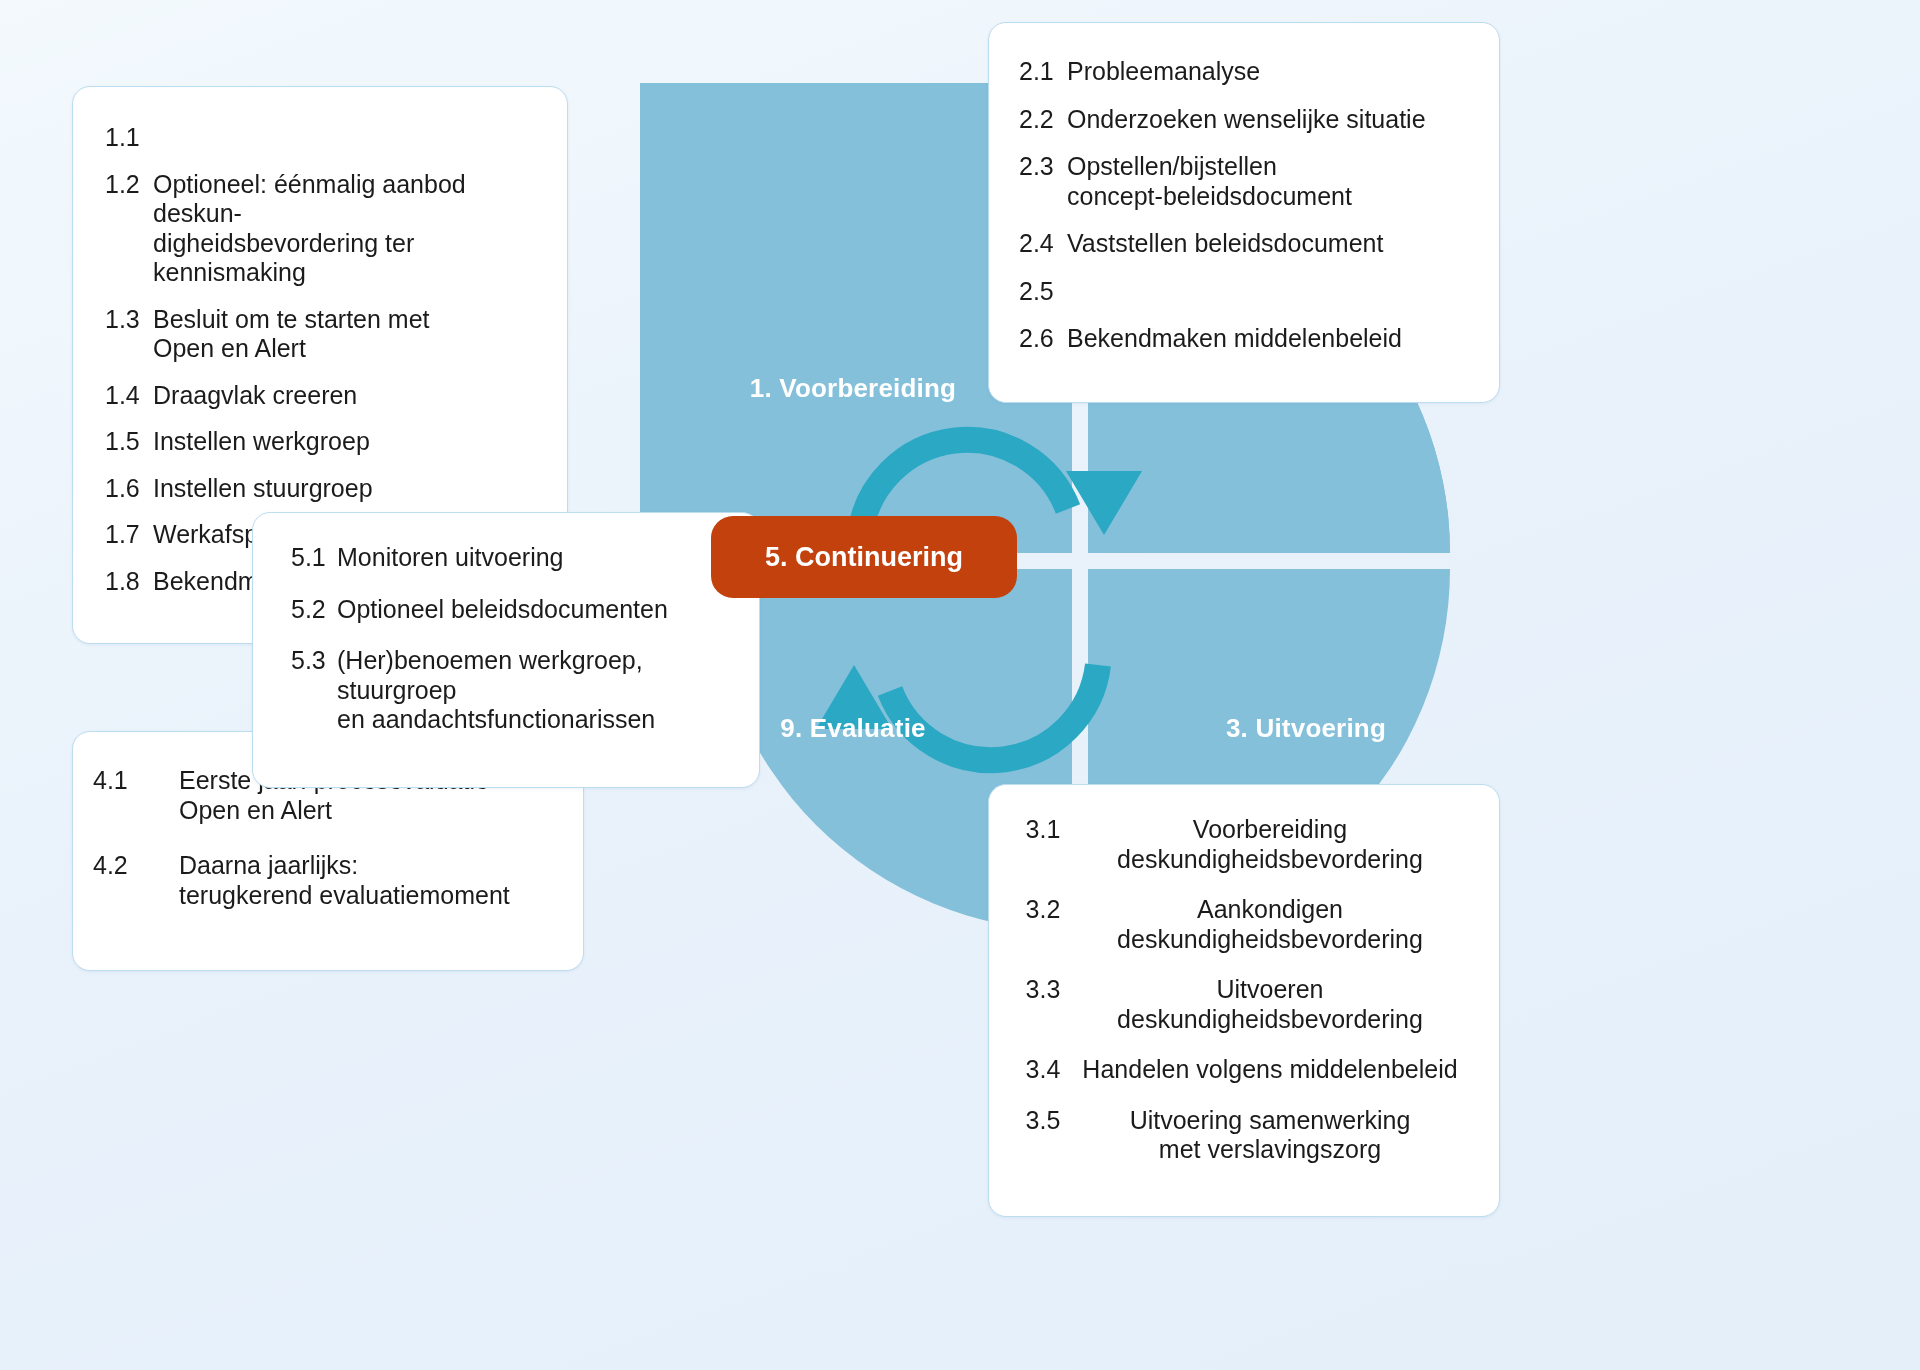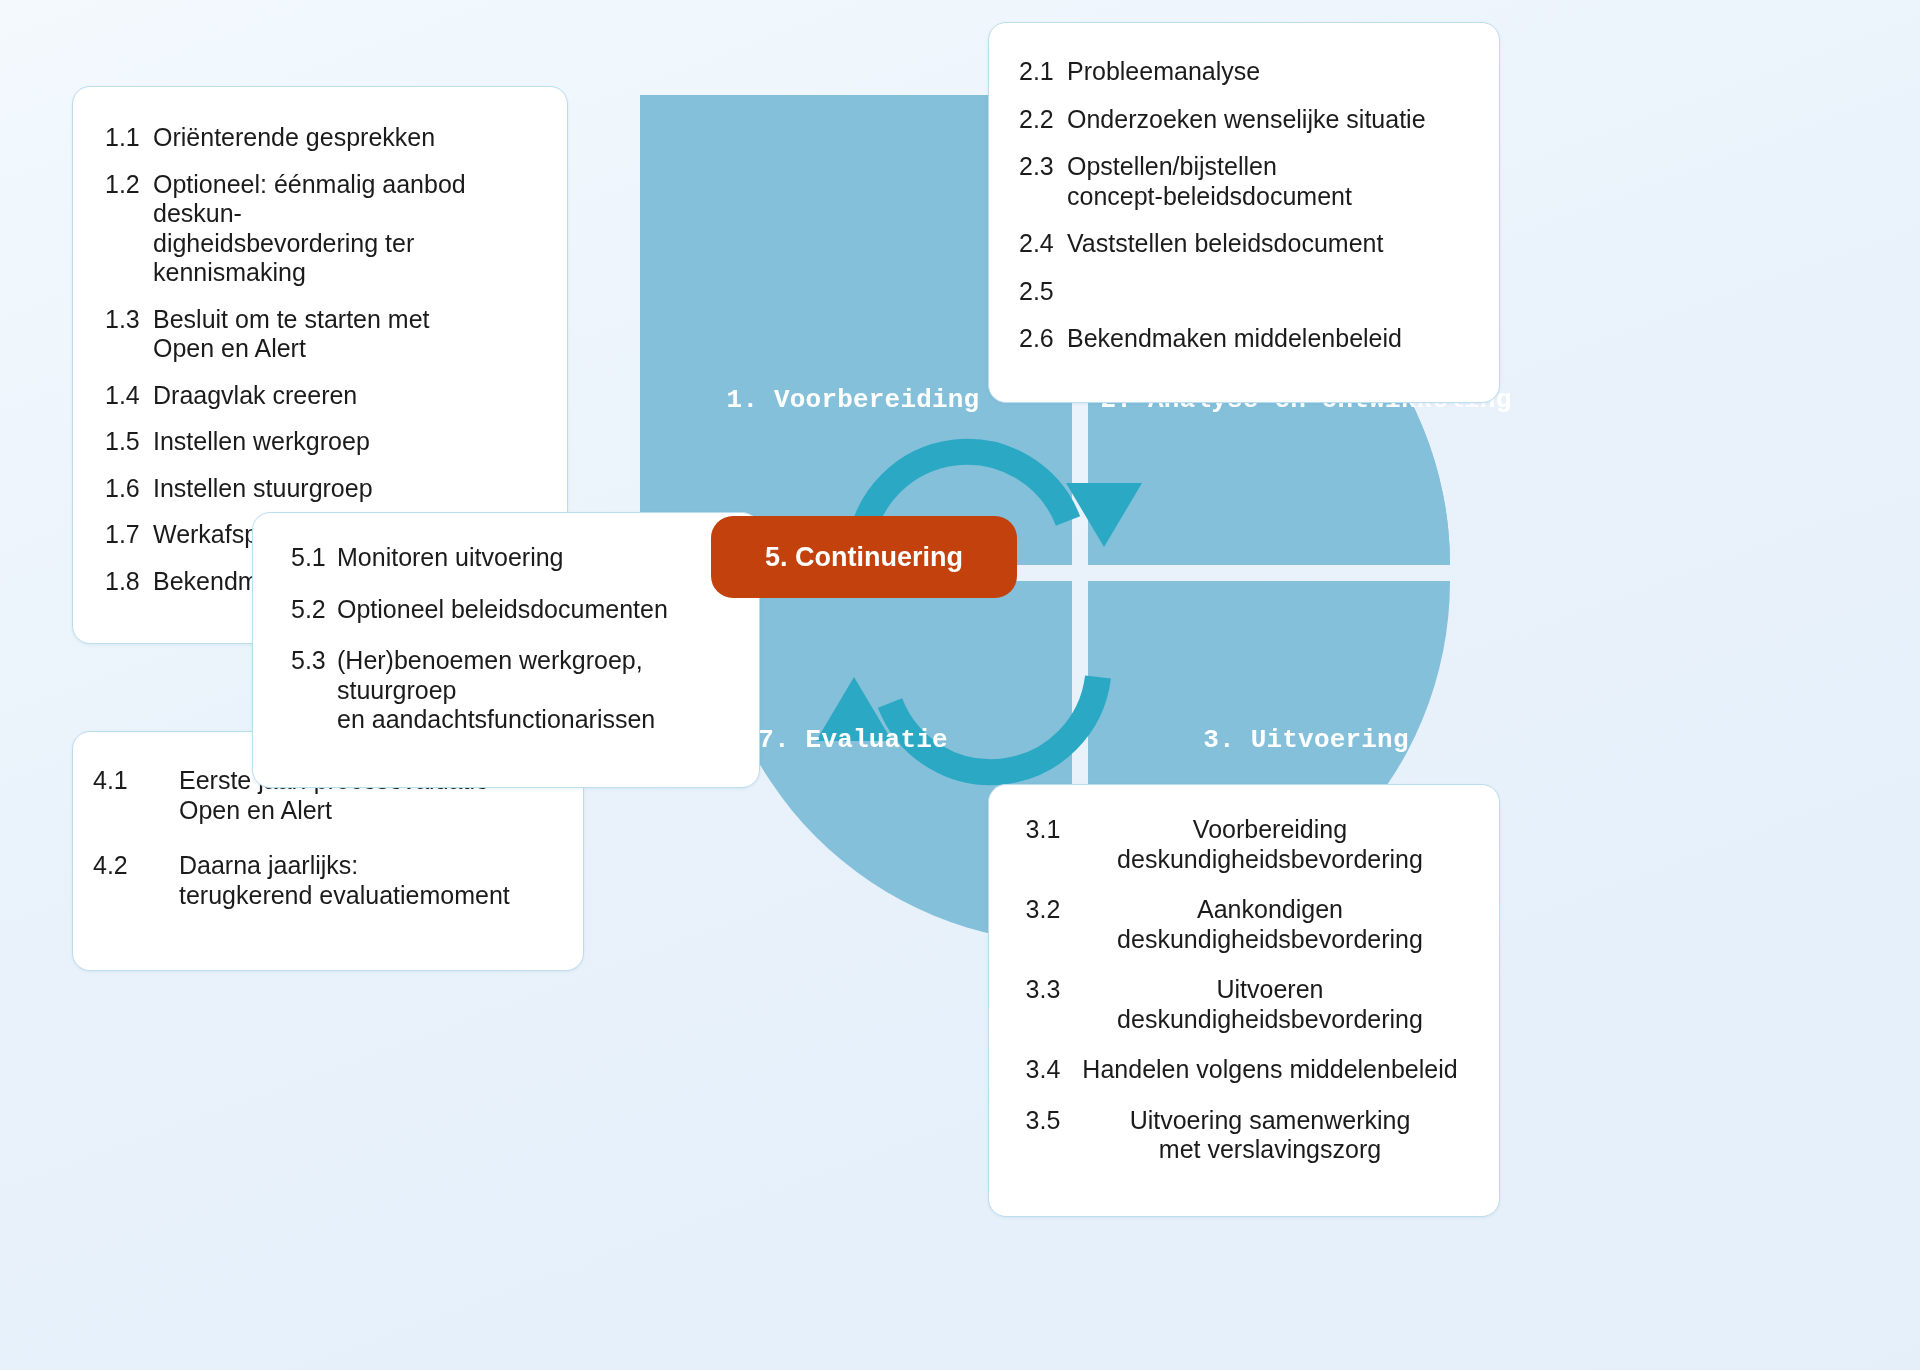--- a/index.html
+++ b/index.html
@@ -12,22 +12,22 @@
   }
   
   #bg-gradient{
     position:absolute;inset:0;
     background:linear-gradient(160deg,#f3f9fd 0%,#e9f2fb 45%,#e4eff9 100%);
   }
 
   
   #wheel{
     position:absolute;
-    left:640px;top:95px;
-    width:880px;height:1050px;font-family:Liberation Mono, monospace;
+    left:640px;top:83px;
+    width:880px;height:1050px;
   }
   .quad-label{
     position:absolute;
     color:#ffffff;
     font-size:26px;
     font-weight:bold;
     letter-spacing:.2px;
     white-space:nowrap;
   }
 
@@ -136,32 +136,31 @@
     <g>
       <path d="M 428 580
                A 108 108 0 0 1 220 606" fill="none" stroke="#2aa8c4" stroke-width="26" stroke-linecap="butt" transform="translate(30,2)"></path>
       <polygon points="146,644 222,644 184,580" fill="#2aa8c4" transform="translate(30,2)"></polygon>
     </g>
   </svg>
 
   <div class="quad-label" style="left:-2px;top:290px;width:430px;text-align:center;">1. Voorbereiding</div>
   <div class="quad-label" style="left:450px;top:290px;width:432px;text-align:center;">2. Analyse en ontwikkeling</div>
   <div class="quad-label" style="left:450px;top:630px;width:432px;text-align:center;">3. Uitvoering</div>
-  <div class="quad-label" style="left:-2px;top:630px;width:430px;text-align:center;">7. Evaluatie</div>
+  <div class="quad-label" style="left:-2px;top:630px;width:430px;text-align:center;">9. Evaluatie</div>
 </div>
 
 <div id="center-badge">
   <span>5. Continuering</span>
 </div>
 
 <div class="card" id="card-1">
   <ul>
     <li>
         <span class="num">1.1</span>
-        <span class="txt"><span class="l1">Oriënterende gesprekken</span></span>
       </li>
     <li>
         <span class="num">1.2</span>
         <span class="txt"><span class="l1">Optioneel: éénmalig aanbod deskun-</span><span class="l2">digheidsbevordering ter kennismaking</span></span>
       </li>
     <li>
         <span class="num">1.3</span>
         <span class="txt"><span class="l1">Besluit om te starten met</span><span class="l2">Open en Alert</span></span>
       </li>
     <li>

